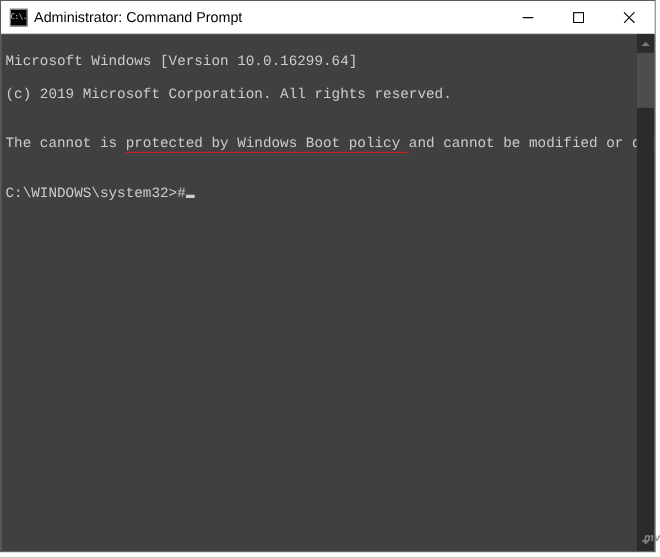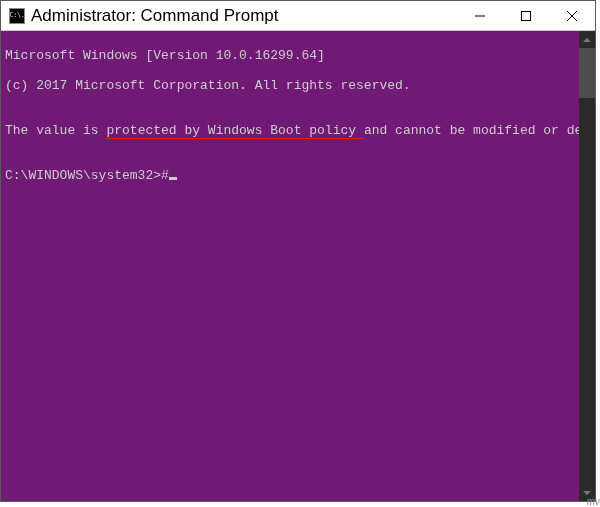--- a/index.html
+++ b/index.html
@@ -39,40 +39,40 @@
       justify-content: center;
     }
     .title-icon-inner {
       font-size: 7px;
       color: #ccc;
       font-family: Consolas, monospace;
       line-height: 1;
       letter-spacing: -0.5px;
     }
     .title-text {
-      font-size: 17px;
+      font-size: 13px;
       color: #000;
       flex: 1;
     }
     .win-controls {
       display: flex;
       height: 100%;
     }
     .win-btn {
       width: 46px;
       height: 100%;
       display: flex;
       align-items: center;
       justify-content: center;
       color: #000;
     }
     .win-btn svg { display: block; }
     .console-area {
       flex: 1;
-      background: #701a75;
+      background: #404040;
       position: relative;
       overflow: hidden;
     }
     .console-text {
       padding: 2px 4px;
       font-family: Consolas, "Courier New", monospace;
       font-size: 13px;
       line-height: 15px;
       color: #ccc;
       white-space: pre;
@@ -120,24 +120,25 @@
     .cursor {
       display: inline-block;
       width: 8px;
       height: 3px;
       background: #cccccc;
       vertical-align: -1px;
     }
     .watermark {
       position: absolute;
       right: 0;
-      bottom: 0;
+      bottom: 12px;
       font-size: 10px;
       font-style: italic;
       color: #888;
+      font-weight: bold;
     }
   </style>
 </head>
 <body>
 
 <div class="window">
 
   <div class="titlebar">
     <div class="title-icon">
       <span class="title-icon-inner">C:\.</span>
@@ -159,23 +160,23 @@
             <line x1="0" y1="0" x2="10" y2="10" stroke="#000" stroke-width="1"></line>
             <line x1="10" y1="0" x2="0" y2="10" stroke="#000" stroke-width="1"></line>
           </svg>
       </div>
     </div>
   </div>
 
   <div class="console-area">
     <div class="console-text">
 <span class="line">Microsoft Windows [Version 10.0.16299.64]</span>
-<span class="line">(c) 2017 Microsoft Corporation. All rights reserved.</span>
+<span class="line">(c) 2019 Microsoft Corporation. All rights reserved.</span>
 <span class="line"></span>
-<span class="line"><span>The value is </span><span class="underline-wrap"><span>protected by Windows Boot policy </span><span class="red-underline"></span></span><span>and cannot be modified or deleted.</span></span>
+<span class="line"><span>The cannot is </span><span class="underline-wrap"><span>protected by Windows Boot policy </span><span class="red-underline"></span></span><span>and cannot be modified or deleted.</span></span>
 <span class="line"></span>
 <span class="line"><span>C:\WINDOWS\system32&gt;</span><span>#</span><span class="cursor"></span></span>
     </div>
 
     <div class="scrollbar">
       <div class="sb-btn up">
         <svg width="8" height="4" viewBox="0 0 8 4">
             <polygon points="4,0 8,4 0,4" fill="#787878"></polygon>
           </svg>
       </div>

